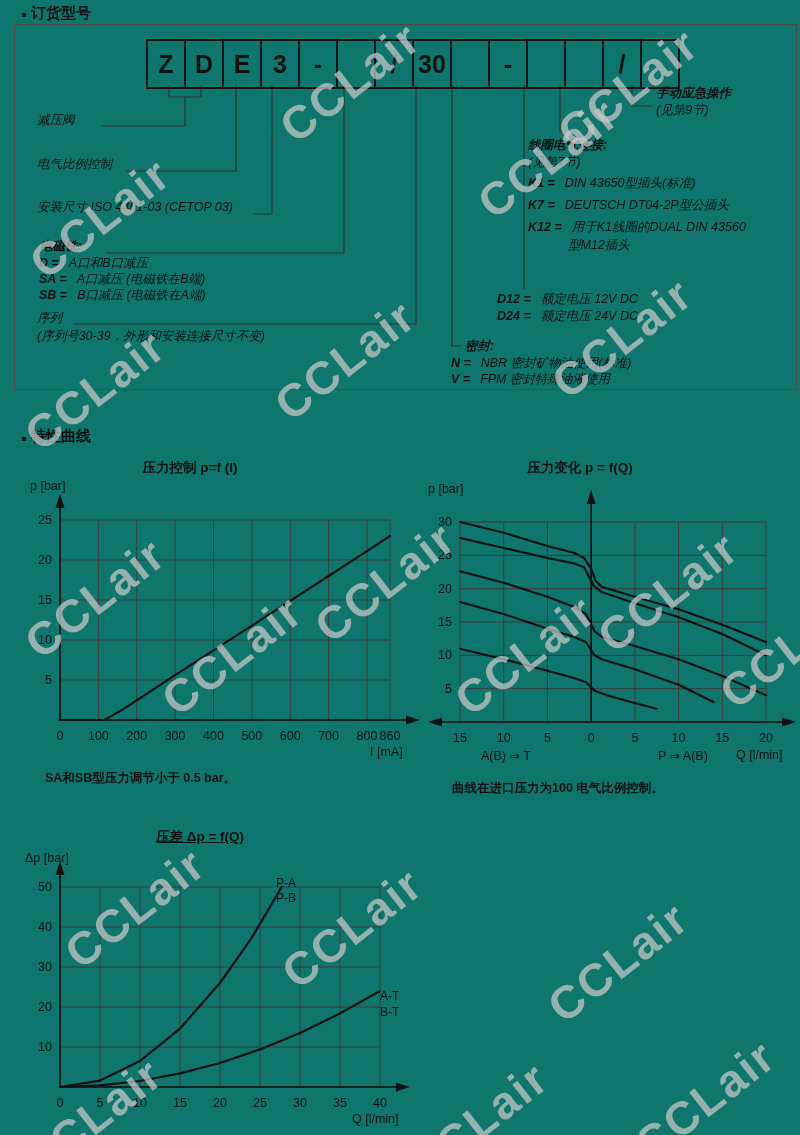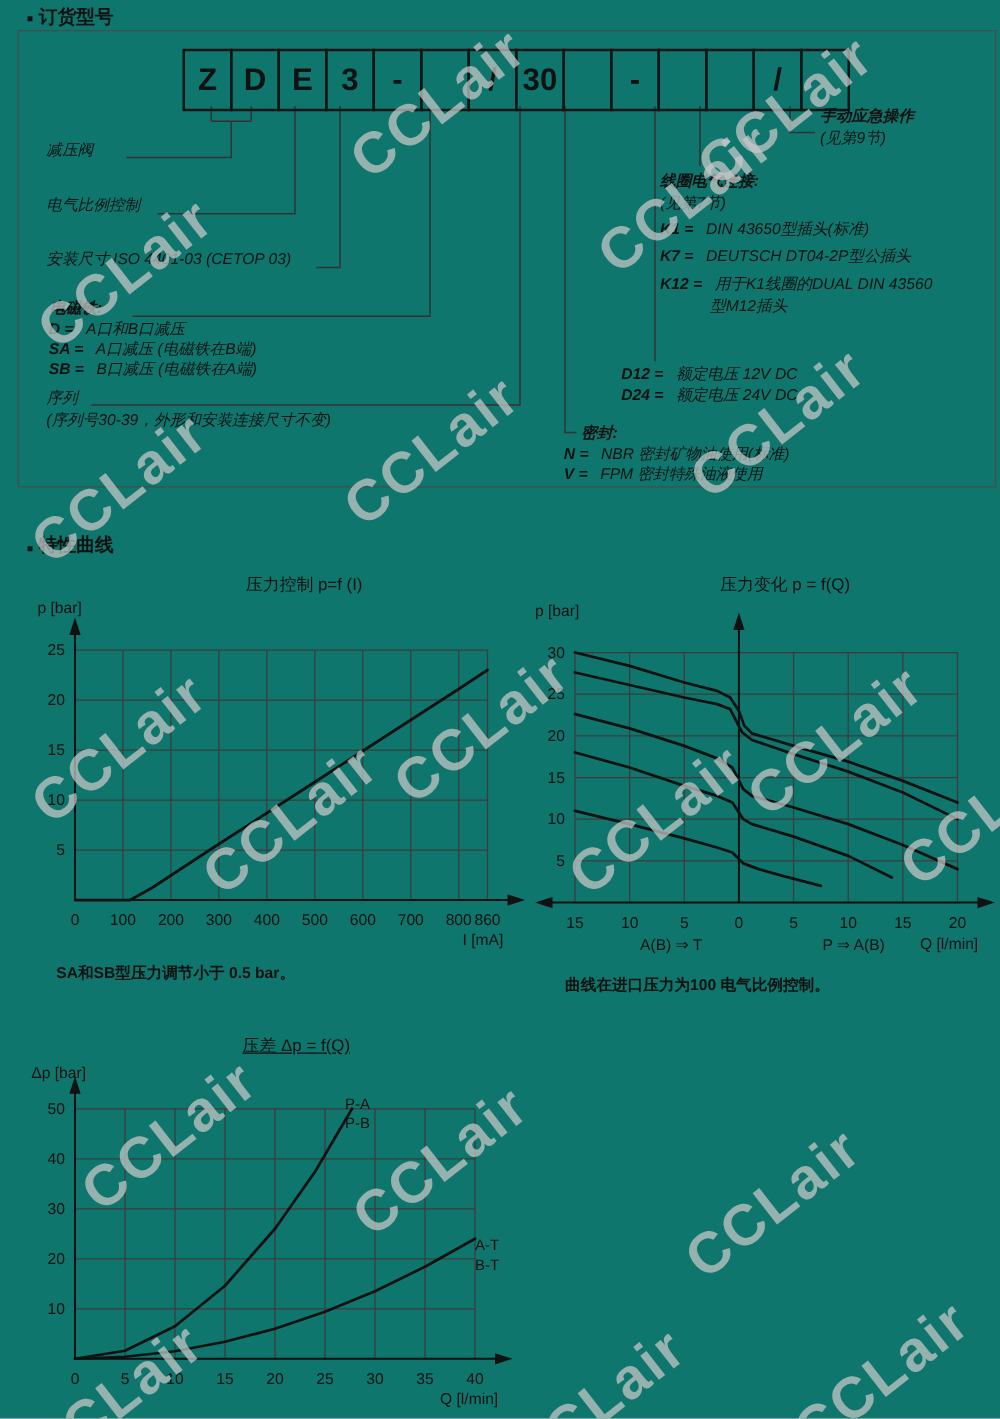--- a/index.html
+++ b/index.html
@@ -12,21 +12,21 @@
   .sec-title{position:absolute;font-size:15px;font-weight:bold;white-space:nowrap;z-index:2;}
   .sec-note{position:absolute;font-size:11.5px;font-weight:bold;white-space:nowrap;z-index:2;}
   .panel{position:absolute;left:14px;top:24px;width:781px;height:364px;border:1px solid #4a4a4a;z-index:1;}
   .leaders{position:absolute;left:0;top:0;z-index:1;}
   .cells{position:absolute;left:131px;top:14px;display:flex;z-index:2;}
   .cell{width:36px;height:46px;border:2px solid #151515;margin-right:-2px;text-align:center;
         line-height:46px;font-size:25px;font-weight:bold;}
   .co{position:absolute;font-size:12.5px;line-height:16px;white-space:nowrap;z-index:2;font-style:italic;}
   .co b{margin-right:10px;}
   .cot{font-weight:600;}
-  .chart-title{position:absolute;font-size:13.5px;font-weight:normal;white-space:nowrap;text-align:right;z-index:2;}
+  .chart-title{position:absolute;font-size:13.5px;font-weight:bold;white-space:nowrap;text-align:center;z-index:2;}
   .u{text-decoration:underline;}
   .axlbl{position:absolute;font-size:12.5px;white-space:nowrap;z-index:2;}
   .caption{position:absolute;font-size:12.5px;font-weight:600;white-space:nowrap;z-index:2;}
   .ann{position:absolute;font-size:12px;white-space:nowrap;z-index:2;margin-top:24px;}
   .chart-svg{position:absolute;z-index:1;}
   .grid{stroke:#3c3c3c;stroke-width:1;fill:none;}
   .axis{stroke:#111;stroke-width:1.6;fill:none;}
   .ah{fill:#111;stroke:none;}
   .curve{fill:none;stroke:#111;stroke-width:2.2;stroke-linejoin:round;stroke-linecap:round;}
   .tick{font-size:12.5px;fill:#111;font-family:"Liberation Sans","DejaVu Sans",sans-serif;}
@@ -193,21 +193,21 @@
       <polygon points="376,257 362,252.5 362,261.5" class="ah"></polygon>
       <polygon points="8,257 22,252.5 22,261.5" class="ah"></polygon>
       <line x1="171.14285714285714" y1="257" x2="171.14285714285714" y2="37" class="axis"></line>
       <polygon points="171.14285714285714,25 166.64285714285714,39 175.64285714285714,39" class="ah"></polygon>
       <polyline points="40.0,57.0 83.7,67.7 127.4,81.0 153.7,87.7 164.1,93.0 171.1,103.7 175.5,115.7 181.6,121.7 214.9,131.7 258.6,144.3 302.3,159.7 346.0,177.0" class="curve"></polyline>
       <polyline points="40.0,73.0 83.7,83.0 127.4,93.0 153.7,98.3 164.1,102.3 173.8,121.0 181.6,127.0 214.9,138.3 258.6,152.3 302.3,169.0 346.0,190.3" class="curve"></polyline>
       <polyline points="40.0,106.3 83.7,117.7 127.4,131.7 153.7,141.7 165.9,149.0 174.6,166.3 181.6,171.7 214.9,181.0 258.6,194.3 302.3,211.0 346.0,230.3" class="curve"></polyline>
       <polyline points="40.0,137.0 83.7,149.0 127.4,163.7 153.7,171.7 165.9,177.0 174.6,190.3 181.6,194.3 214.9,204.3 258.6,219.7 293.5,237.0" class="curve"></polyline>
       <polyline points="40.0,183.7 83.7,194.3 127.4,205.7 153.7,213.0 165.9,217.0 174.6,225.7 186.9,230.3 206.1,235.7 236.7,243.7" class="curve"></polyline>
     </svg>
-  <div class="axlbl" style="left:512px;top:748px">A(B) ⇒ T</div>
+  <div class="axlbl" style="left:481px;top:748px">A(B) ⇒ T</div>
   <div class="axlbl" style="left:658px;top:748px">P ⇒ A(B)</div>
   <div class="axlbl" style="left:736px;top:748px">Q [l/min]</div>
   <div class="caption" style="left:452px;top:780px">曲线在进口压力为100 电气比例控制。</div>
 
   <div class="chart-title u" style="left:120px;top:828px;width:160px">压差 Δp = f(Q)</div>
   <div class="axlbl" style="left:25px;top:851px">Δp [bar]</div>
   <svg id="chart3" class="chart-svg" style="left:25px;top:852px" width="435" height="275">
       <line x1="35" y1="35" x2="35" y2="235" class="grid"></line>
       <text x="35" y="255" class="tick" text-anchor="middle">0</text>
       <line x1="75" y1="35" x2="75" y2="235" class="grid"></line>

